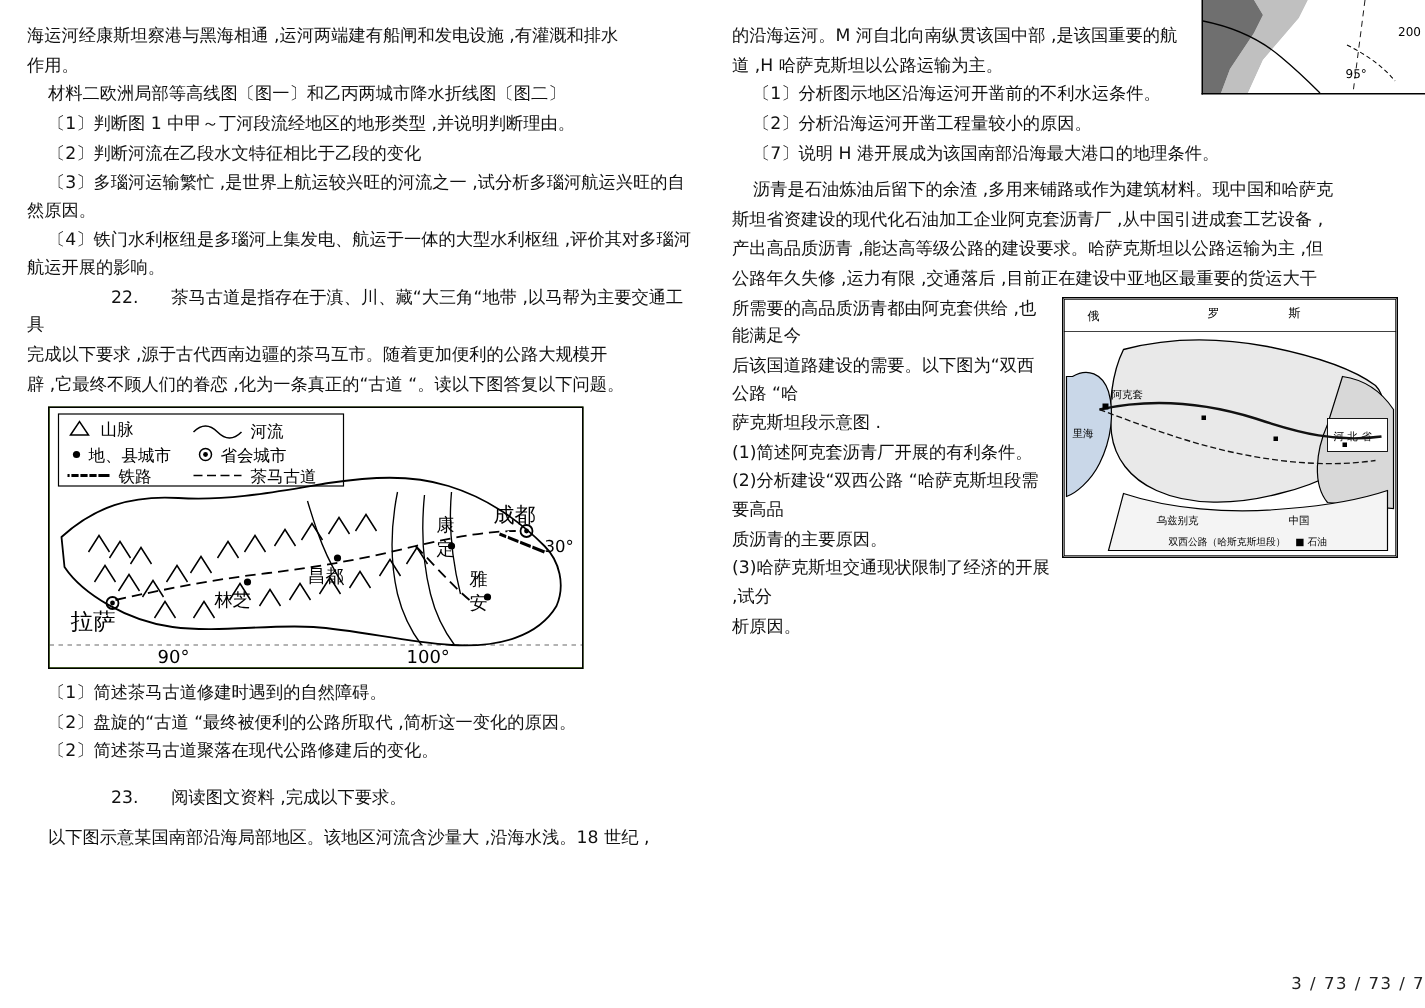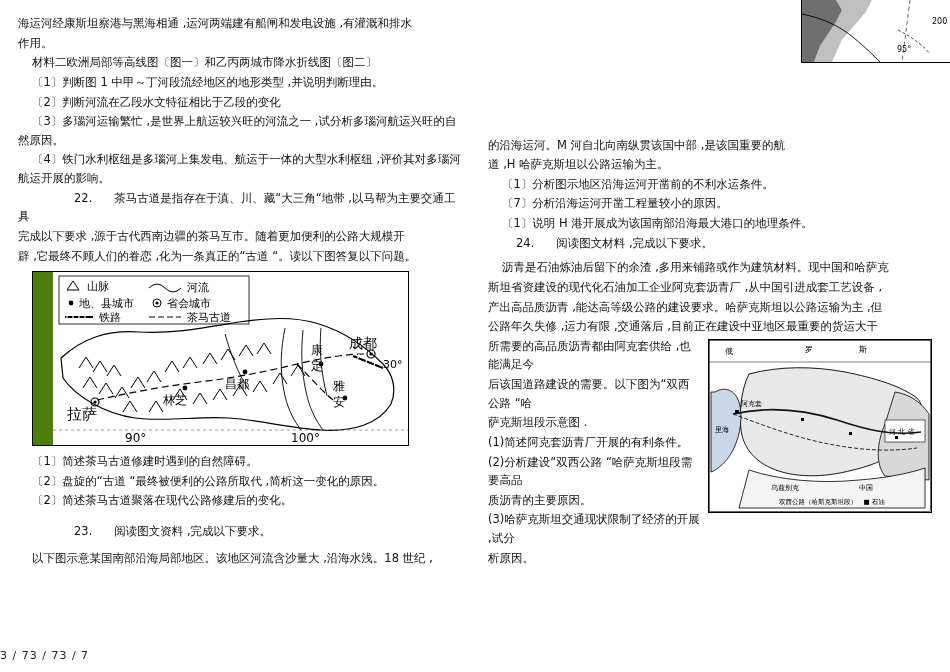--- a/index.html
+++ b/index.html
@@ -14,21 +14,20 @@
   .page{
     position:relative;
     width:950px;height:672px;
     box-sizing:border-box;
     padding:14px 18px 0 18px;
   }
   .cols{
     display:flex;
     gap:26px;
     width:100%;
-    align-items:flex-end;
   }
   .col{
     width:447px;
     font-size:11.5px;
     line-height:1.62;
   }
   .col.right{width:447px;}
   p{margin:0 0 1px 0;}
   .p-ind2{text-indent:14px;}
   .p-ind3{text-indent:28px;}
@@ -47,42 +46,41 @@
   .topmap svg{display:block;}
 
   
   .fig-tea{
     width:355px;height:173px;
     border:1px solid #000;
     margin:6px 0 6px 14px;
     background:#4d7c0f;
     position:relative;
     overflow:hidden;
-    padding-left:20px;
   }
   .fig-tea svg{display:block;}
 
   
   .fig-road{
     width:222px;height:172px;
     border:1px solid #000;
     background:#fff;
     position:relative;
     overflow:hidden;
     float:right;
     margin:2px 0 2px 8px;
   }
   .fig-road svg{display:block;}
 
   .clear{clear:both;}
 
   .footer{
     position:absolute;
     left:0;right:0;bottom:10px;
-    text-align:left;
+    text-align:right;
     font-size:11px;
     color:#222;
     letter-spacing:1px;
   }
   .wrapblock{overflow:hidden;}
 </style>
 </head>
 <body>
 
 <div class="page">
@@ -246,28 +244,23 @@
 
       <p class="p-ind2">以下图示意某国南部沿海局部地区。该地区河流含沙量大 ,沿海水浅。18 世纪 ,</p>
     </div>
 
     <div class="col right">
 
       <p>的沿海运河。M 河自北向南纵贯该国中部 ,是该国重要的航</p>
       <p>道 ,H 哈萨克斯坦以公路运输为主。</p>
 
       <p class="p-ind2">〔1〕分析图示地区沿海运河开凿前的不利水运条件。</p>
-      <p class="p-ind2">〔7〕分析沿海运河开凿工程量较小的原因。</p>
-      <p class="p-ind2">〔1〕说明 H 港开展成为该国南部沿海最大港口的地理条件。</p>
-
-      <p class="p-ind2">
-        <span class="qnum">24.</span>
-        <span>&nbsp;&nbsp;&nbsp;&nbsp;</span>
-        <span>阅读图文材料 ,完成以下要求。</span>
-      </p>
+      <p class="p-ind2">〔2〕分析沿海运河开凿工程量较小的原因。</p>
+      <p class="p-ind2">〔7〕说明 H 港开展成为该国南部沿海最大港口的地理条件。</p>
+
 
       <p style="height:4px"></p>
 
       <p class="p-ind2">沥青是石油炼油后留下的余渣 ,多用来铺路或作为建筑材料。现中国和哈萨克</p>
       <p>斯坦省资建设的现代化石油加工企业阿克套沥青厂 ,从中国引进成套工艺设备 ,</p>
       <p>产出高品质沥青 ,能达高等级公路的建设要求。哈萨克斯坦以公路运输为主 ,但</p>
       <p>公路年久失修 ,运力有限 ,交通落后 ,目前正在建设中亚地区最重要的货运大干</p>
 
       <div class="wrapblock">
 

